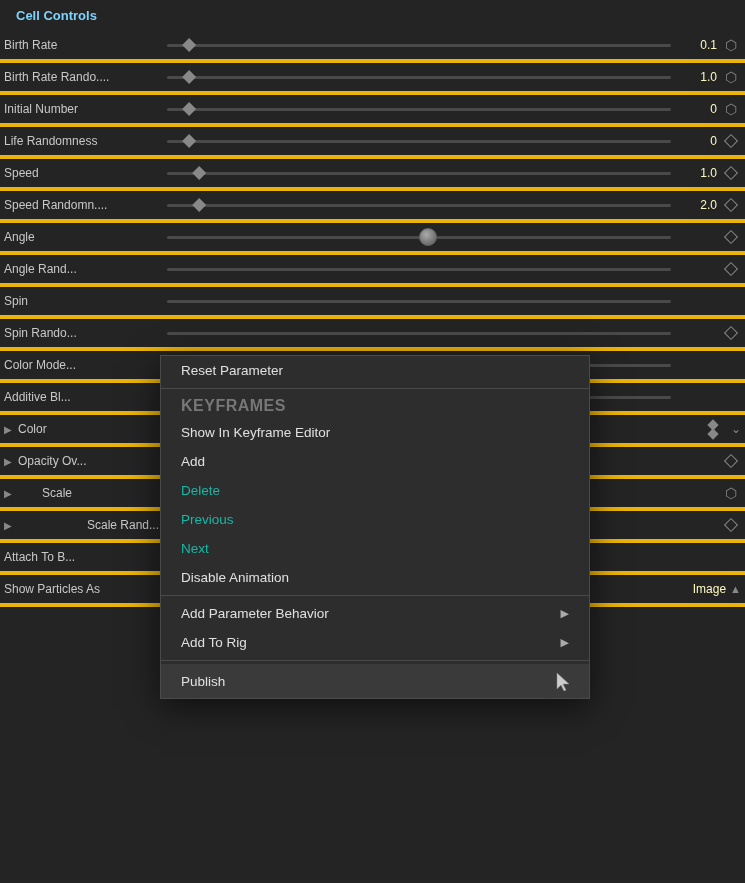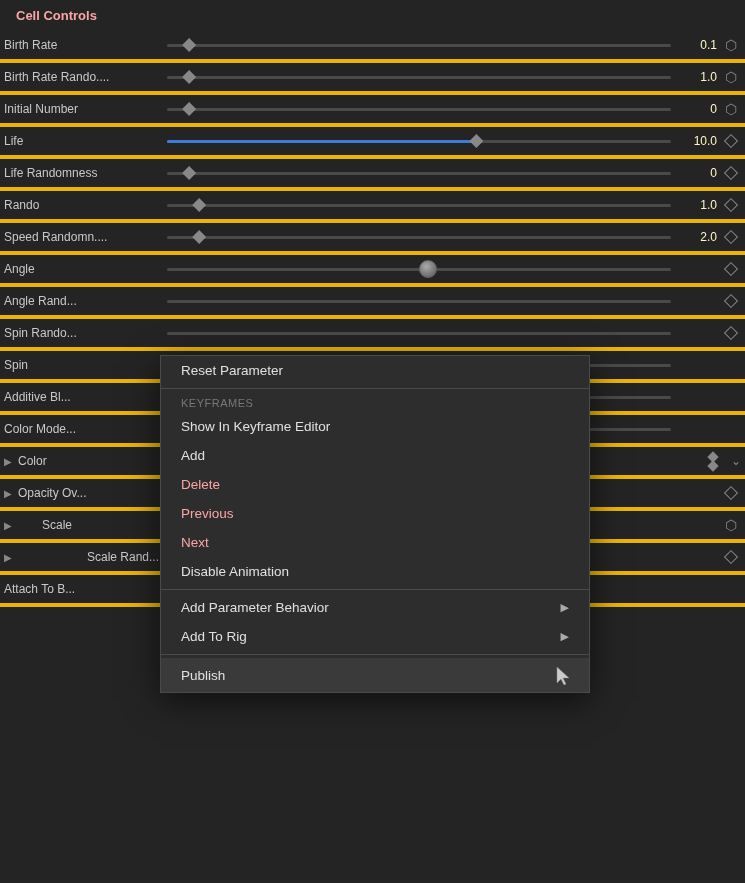--- a/index.html
+++ b/index.html
@@ -18,21 +18,21 @@
       width: 100%;
       height: 100%;
       background: #242424;
       position: relative;
     }
 
     .section-header {
       padding: 8px 16px;
       font-size: 13px;
       font-weight: 600;
-      color: #fca5a5;
+      color: #7dd3fc;
       background: #242424;
     }
 
     .param-row {
       display: flex;
       align-items: center;
       height: 32px;
       padding: 0 4px;
       border-bottom: 4px solid #eab308;
       position: relative;
@@ -136,36 +136,36 @@
       justify-content: space-between;
       position: relative;
     }
 
     .menu-item.highlighted {
       background: #3e3e3e;
       text-align: center;
     }
 
     .menu-item.disabled {
-      color: #fca5a5;
+      color: #14b8a6;
       cursor: default;
     }
 
     .menu-separator {
       height: 1px;
       background: #4a4a4a;
       margin: 3px 0;
     }
 
     .menu-section-label {
       padding: 5px 20px 3px;
-      font-size: 11px;
+      font-size: 16px;
       color: #777;
       letter-spacing: 0.5px;
-      font-weight: 400;
+      font-weight: 700;
       text-transform: uppercase;
     }
 
     .menu-arrow {
       font-size: 11px;
       color: #aaa;
     }
 
     
     .slider-thumb-circle {
@@ -221,49 +221,36 @@
       <div class="slider-track">
         <div class="slider-thumb slider-thumb-left" style="left: 3%;"></div>
       </div>
     </div>
     <span class="param-value">0</span>
     <div class="param-icon">
       <span style="font-size:14px; color:#888;">⬡</span>
     </div>
   </div>
 
-  <div class="param-row">
-    <span class="param-label">Life</span>
-    <div class="slider-container">
-      <div class="slider-track" style="background: #4a4a4a;">
-        <div style="position:absolute; left:0; width:62%; height:100%; background:#3d7bd8; border-radius:2px;"></div>
-        <div class="slider-thumb" style="left: 60%; background: #888;"></div>
-      </div>
-    </div>
-    <span class="param-value">10.0</span>
-    <div class="param-icon">
-      <div class="diamond-icon"></div>
-    </div>
-  </div>
 
   <div class="param-row">
     <span class="param-label">Life Randomness</span>
     <div class="slider-container">
       <div class="slider-track">
         <div class="slider-thumb slider-thumb-left" style="left: 3%;"></div>
       </div>
     </div>
     <span class="param-value">0</span>
     <div class="param-icon">
       <div class="diamond-icon"></div>
     </div>
   </div>
 
   <div class="param-row">
-    <span class="param-label">Rando</span>
+    <span class="param-label">Speed</span>
     <div class="slider-container">
       <div class="slider-track">
         <div class="slider-thumb slider-thumb-left" style="left: 5%;"></div>
       </div>
     </div>
     <span class="param-value">1.0</span>
     <div class="param-icon">
       <div class="diamond-icon"></div>
     </div>
   </div>
@@ -299,50 +286,50 @@
     <div class="slider-container">
       <div class="slider-track"></div>
     </div>
     <span class="param-value"></span>
     <div class="param-icon">
       <div class="diamond-icon"></div>
     </div>
   </div>
 
   <div class="param-row">
+    <span class="param-label">Spin</span>
+    <div class="slider-container">
+      <div class="slider-track"></div>
+    </div>
+    <span class="param-value"></span>
+    <div class="param-icon" style="width:20px;"></div>
+  </div>
+
+  <div class="param-row">
     <span class="param-label">Spin Rando...</span>
     <div class="slider-container">
       <div class="slider-track"></div>
     </div>
     <span class="param-value"></span>
     <div class="param-icon">
       <div class="diamond-icon"></div>
     </div>
   </div>
 
   <div class="param-row">
-    <span class="param-label">Spin</span>
+    <span class="param-label">Color Mode...</span>
     <div class="slider-container">
       <div class="slider-track"></div>
     </div>
     <span class="param-value"></span>
     <div class="param-icon" style="width:20px;"></div>
   </div>
 
   <div class="param-row">
     <span class="param-label">Additive Bl...</span>
-    <div class="slider-container">
-      <div class="slider-track"></div>
-    </div>
-    <span class="param-value"></span>
-    <div class="param-icon" style="width:20px;"></div>
-  </div>
-
-  <div class="param-row">
-    <span class="param-label">Color Mode...</span>
     <div class="slider-container">
       <div class="slider-track"></div>
     </div>
     <span class="param-value"></span>
     <div class="param-icon" style="width:20px;"></div>
   </div>
 
   <div class="param-row">
     <span class="expand-arrow">▶</span>
     <span class="param-label" style="width:141px;">Color</span>
@@ -382,20 +369,26 @@
       <div class="diamond-icon"></div>
     </div>
   </div>
 
   <div class="param-row">
     <span class="param-label">Attach To B...</span>
     <div style="flex:1;"></div>
     <div class="param-icon" style="width:20px;"></div>
   </div>
 
+  <div class="param-row">
+    <span class="param-label">Show Particles As</span>
+    <div style="flex:1;"></div>
+    <span class="param-value" style="width:auto; margin-right:4px;">Image</span>
+    <span style="color:#888; font-size:11px;">▲</span>
+  </div>
 
   <div class="context-menu">
 
     <div class="menu-item">
       <span>Reset Parameter</span>
     </div>
 
     <div class="menu-separator"></div>
 
     <div class="menu-section-label">

